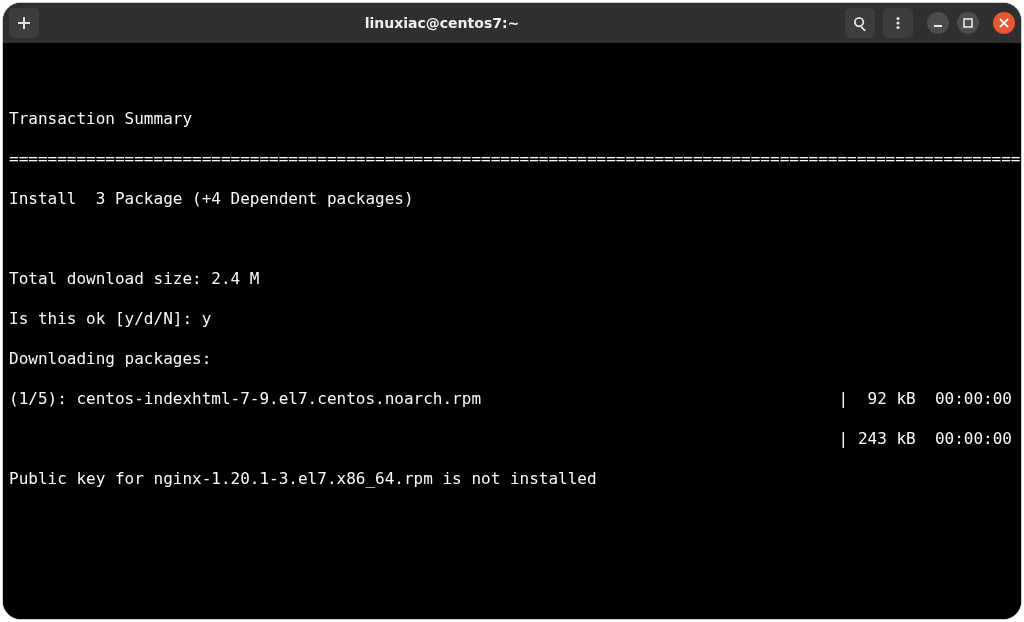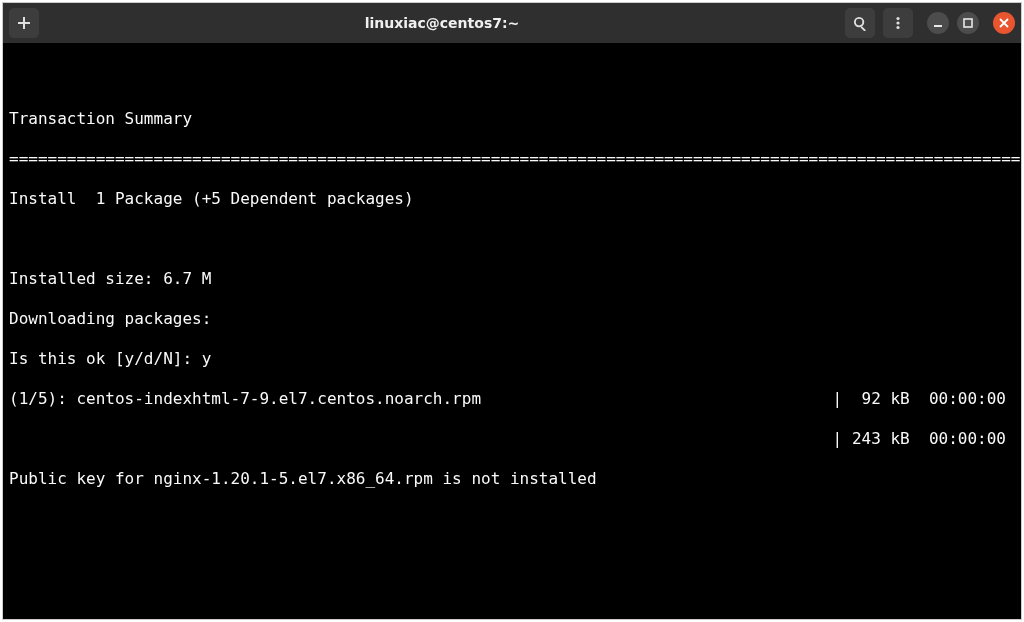--- a/index.html
+++ b/index.html
@@ -10,21 +10,21 @@
     background: #fff;
     overflow: hidden;
     font-family: "DejaVu Sans Mono", "Liberation Mono", monospace;
   }
   .window {
     position: relative;
     width: 1018px;
     height: 616px;
     margin: 3px;
     background: #000;
-    border-radius: 0;
+    border-radius: 18px;
     overflow: hidden;
     box-shadow: 0 0 0 1px rgba(0,0,0,0.2);
   }
   .titlebar {
     display: flex;
     align-items: center;
     height: 40px;
     background: #2f2f2f;
     color: #e9e9e9;
     padding: 0 6px;
@@ -70,21 +70,21 @@
     cursor:pointer;
   }
   .circle-btn svg { fill:#e8e8e8; }
   .term {
     position: absolute;
     top: 40px; left:0; right:0; bottom:0;
     background: #000;
     color: #fafafa;
     font-size: 16px;
     line-height: 20px;
-    padding: 6px 15px 6px 6px;
+    padding: 6px 9px 6px 6px;
     white-space: pre;
     overflow: hidden;
     letter-spacing: 0px;
   }
   .row { display:flex; }
   .row .lcol { flex:0 0 auto; }
   .row .spacer { flex:1; }
   .row .rcol { flex:0 0 auto;margin-left:16px; }
 </style>
 </head>
@@ -131,28 +131,28 @@
             <path d="M1 1 L9 9 M9 1 L1 9" stroke="#fff" stroke-width="1.8"></path>
           </svg>
       </div>
     </div>
   </div>
 
   <div class="term">
 <div> </div>
 <div>Transaction Summary</div>
 <div>================================================================================================================</div>
-<div>Install  1 Package (+5 Dependent packages)</div>
+<div>Install  3 Package (+4 Dependent packages)</div>
 <div> </div>
-<div>Installed size: 6.7 M</div>
+<div>Total download size: 2.4 M</div>
+<div><span>Is this ok [y/d/N]: </span><span>y</span></div>
 <div>Downloading packages:</div>
-<div><span>Is this ok [y/d/N]: </span><span>y</span></div>
 <div class="row"><span class="lcol">(1/5): centos-indexhtml-7-9.el7.centos.noarch.rpm</span><span class="spacer"></span><span class="rcol">|  92 kB  00:00:00</span></div>
 <div class="row"><span class="spacer"></span><span class="rcol">| 243 kB  00:00:00</span></div>
-<div>Public key for nginx-1.20.1-5.el7.x86_64.rpm is not installed</div>
+<div>Public key for nginx-1.20.1-3.el7.x86_64.rpm is not installed</div>
 
 
 
 
 
 
 
 
 
 

